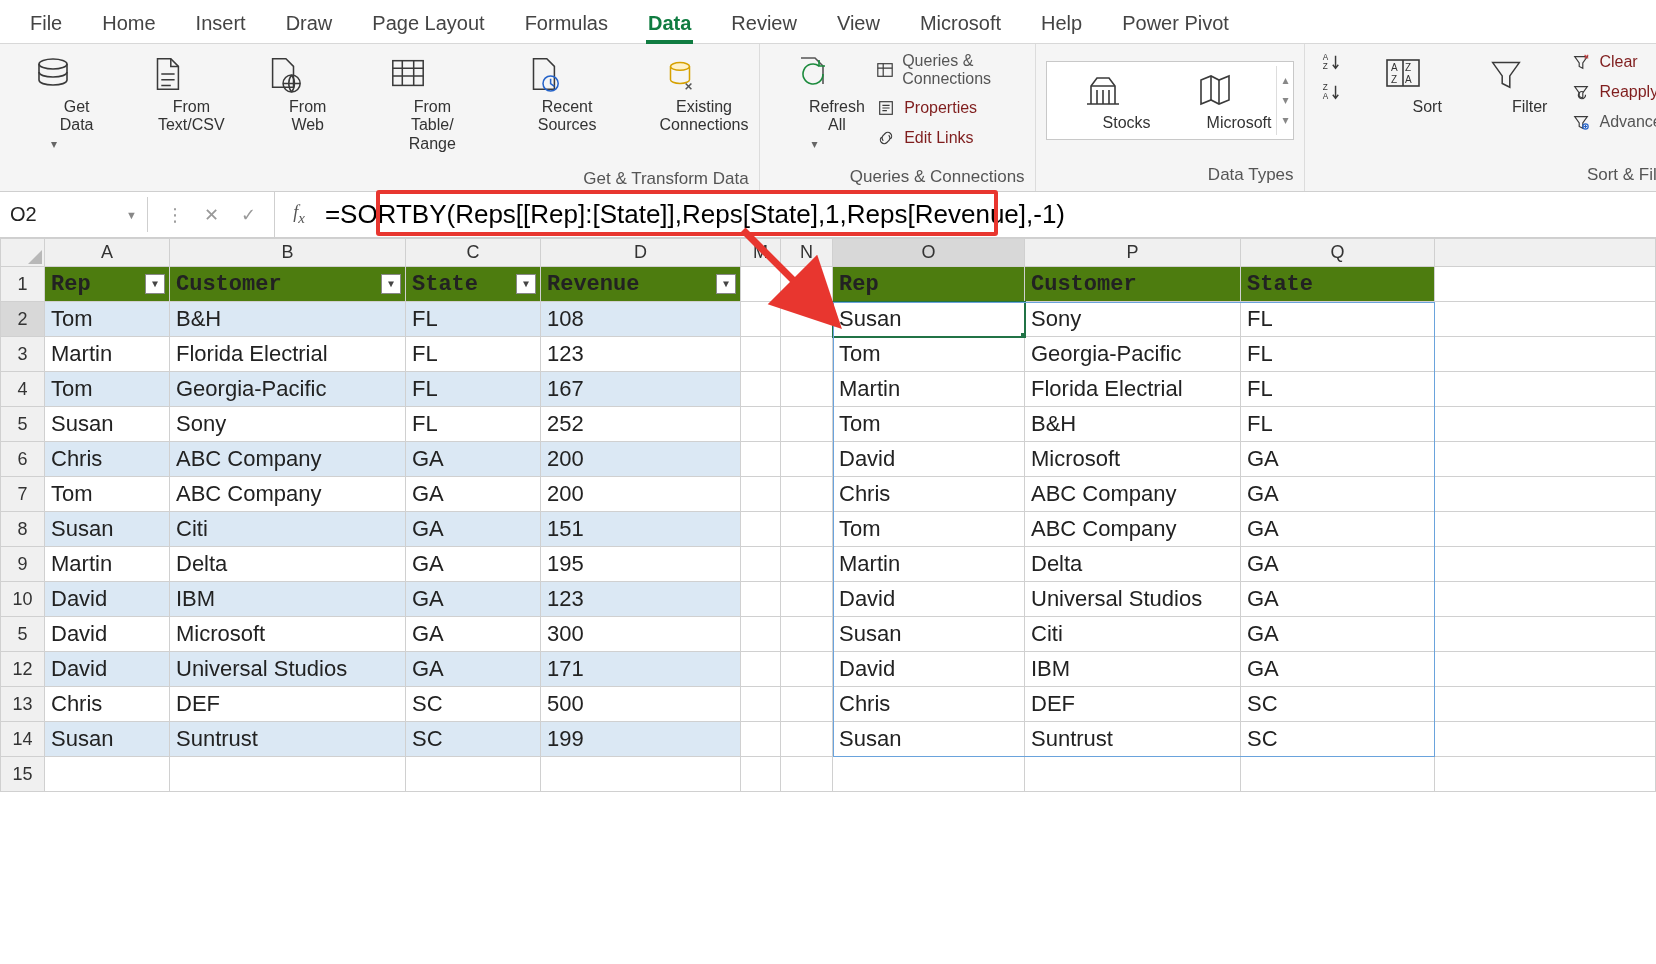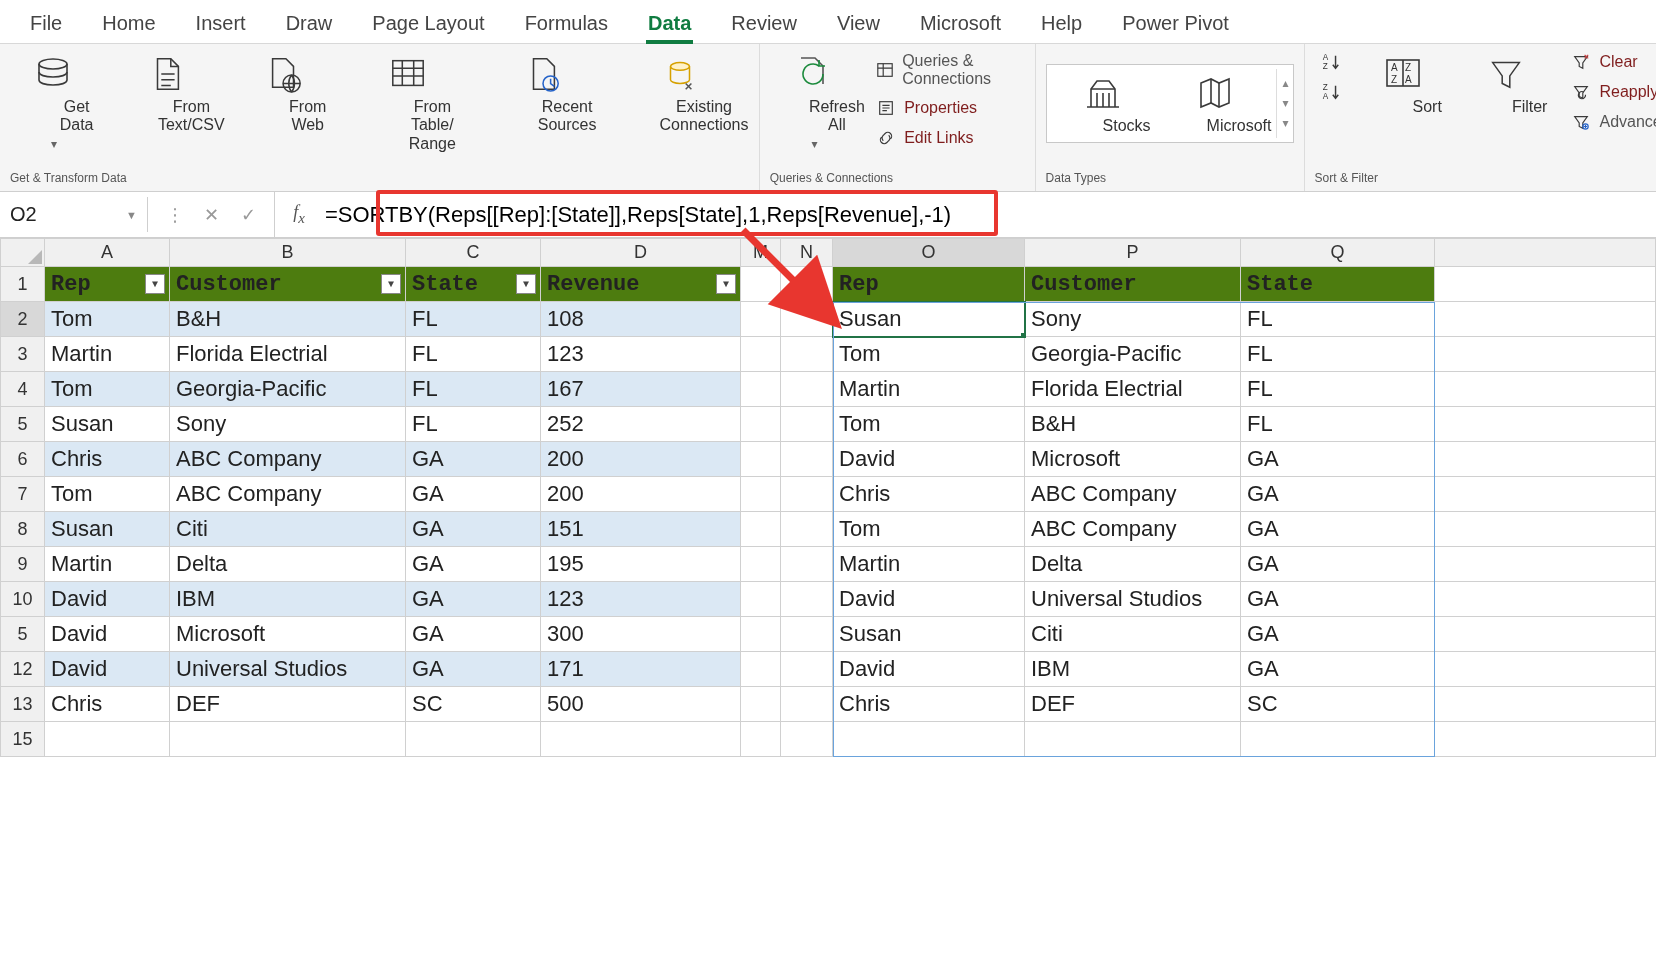--- a/index.html
+++ b/index.html
@@ -51,22 +51,22 @@
     border-right: 1px solid #dcdcdc;
     padding: 6px 10px 2px 10px;
   }
   .ribbon-group-inner {
     display: flex;
     align-items: flex-start;
     gap: 14px;
     flex: 1;
   }
   .ribbon-group-label {
-    text-align: left;
-    font-size: 12px;
+    text-align: right;
+    font-size: 17px;
     color: #555;
     padding: 2px 0 4px 0;
     margin-top: 12px;
   }
   .big-btn {
     display: flex;
     flex-direction: column;
     align-items: center;
     gap: 2px;
     min-width: 72px;
@@ -126,21 +126,21 @@
     gap: 22px;
     padding: 0 18px;
     color: #999;
     border-right: 1px solid #cfcfcf;
     height: 100%;
   }
   .fx-controls span { font-size: 18px; }
   .fx-label { font-style: italic; font-family: "Times New Roman", serif; color: #555; font-size: 18px; padding: 0 12px 0 18px;}
   .formula-input {
     flex: 1;
-    font-size: 22px;
+    font-size: 26px;
     padding: 4px 8px;
     border: none;
     outline: none;
     background: transparent;
   }
   .formula-highlight {
     position: absolute;
     border: 4px solid #e8362f;
     border-radius: 3px;
     pointer-events: none;
@@ -692,20 +692,33 @@
           <td class="in-tbl">DEF</td>
           <td class="in-tbl">SC</td>
           <td class="in-tbl num">500</td>
           <td></td>
           <td></td>
           <td>Chris</td>
           <td>DEF</td>
           <td>SC</td>
           <td></td>
         </tr>
+        <tr class="banded-odd">
+          <th class="rowhdr">14</th>
+          <td class="in-tbl">Susan</td>
+          <td class="in-tbl">Suntrust</td>
+          <td class="in-tbl">SC</td>
+          <td class="in-tbl num">199</td>
+          <td></td>
+          <td></td>
+          <td>Susan</td>
+          <td>Suntrust</td>
+          <td>SC</td>
+          <td></td>
+        </tr>
         <tr>
           <th class="rowhdr">15</th>
           <td></td>
           <td></td>
           <td></td>
           <td></td>
           <td></td>
           <td></td>
           <td></td>
           <td></td>

